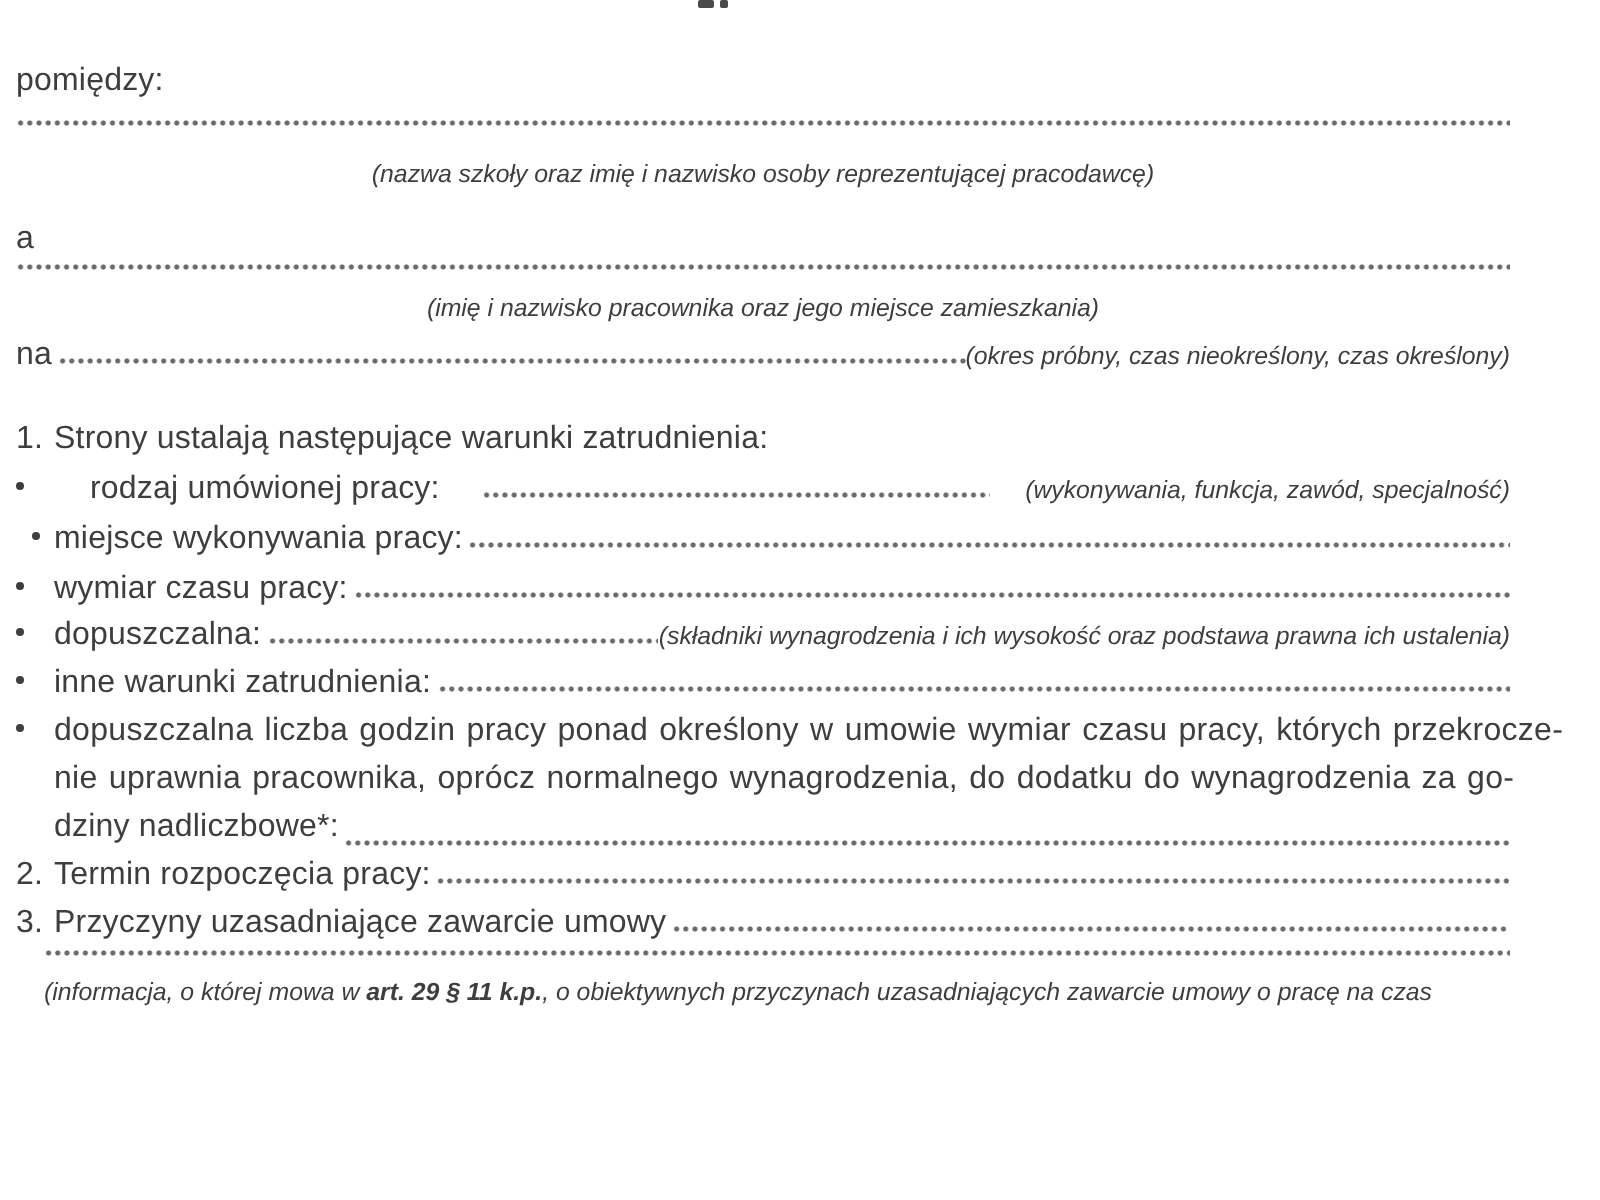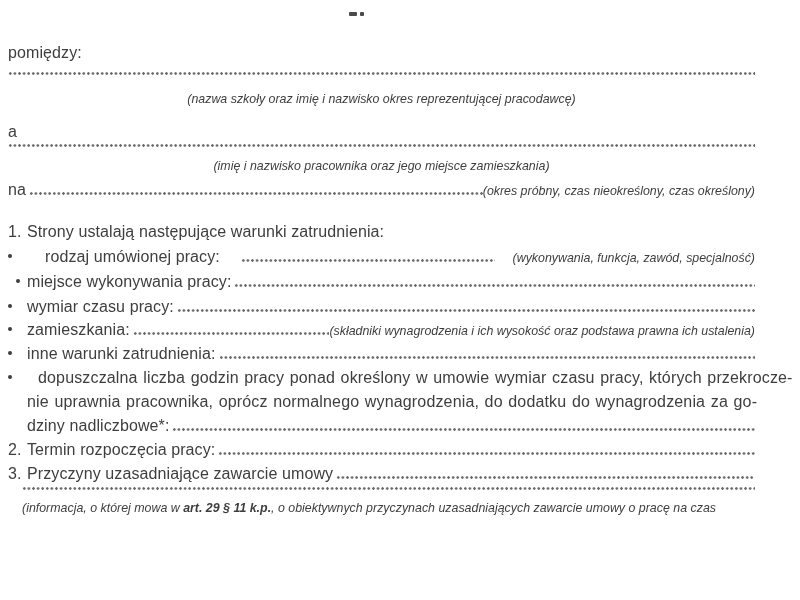--- a/index.html
+++ b/index.html
@@ -1,18 +1,18 @@
 <!DOCTYPE html>
 <html><head>
 <meta charset="utf-8">
 <style>
   html,body{margin:0;padding:0;background:#ffffff;}
   .page{
     position:relative;width:800px;height:533px;background:#ffffff;overflow:hidden;
-    font-family:"Liberation Sans","DejaVu Sans",sans-serif;color:#3e3e3e;margin-top:12px;
+    font-family:"Liberation Sans","DejaVu Sans",sans-serif;color:#3e3e3e;
   }
   .row{
     position:absolute;left:8px;right:45px;display:flex;align-items:baseline;
     white-space:nowrap;font-size:16px;line-height:19px;letter-spacing:.1px;
   }
   .num{flex:0 0 19px;}
   .bcol{flex:0 0 19px;}
   .dot{display:inline-block;width:4px;height:4px;border-radius:50%;background:#3e3e3e;position:relative;top:-4px;}
   .leader{
     flex:1 1 auto;height:12px;min-width:10px;margin-left:3px;
@@ -40,21 +40,21 @@
 <div class="page">
 
   <div class="frag" style="left:349px;width:8px;"></div>
   <div class="frag" style="left:360px;width:4px;"></div>
 
   <div class="row" style="top:31px;">
     <span>pomiędzy:</span>
   </div>
 
   <div class="dotline" style="top:59px;"></div>
-  <div class="capline" style="top:80px;">(nazwa szkoły oraz imię i nazwisko okres reprezentującej pracodawcę)</div>
+  <div class="capline" style="top:80px;">(nazwa szkoły oraz imię i nazwisko osoby reprezentującej pracodawcę)</div>
 
   <div class="row" style="top:110px;">
     <span>a</span>
   </div>
 
   <div class="dotline" style="top:131px;"></div>
   <div class="capline" style="top:147px;">(imię i nazwisko pracownika oraz jego miejsce zamieszkania)</div>
 
   <div class="row" style="top:168px;">
     <span>na</span>
@@ -81,40 +81,40 @@
   </div>
 
   <div class="row" style="top:285px;">
     <span class="bcol"><span class="dot"></span></span>
     <span>wymiar czasu pracy:</span>
     <span class="leader"></span>
   </div>
 
   <div class="row" style="top:308px;">
     <span class="bcol"><span class="dot"></span></span>
-    <span>zamieszkania:</span>
+    <span>dopuszczalna:</span>
     <span class="leader"></span>
     <span class="cap">(składniki wynagrodzenia i ich wysokość oraz podstawa prawna ich ustalenia)</span>
   </div>
 
   <div class="row" style="top:332px;justify-content:flex-end;">
     <span class="bcol"><span class="dot"></span></span>
     <span>inne warunki zatrudnienia:</span>
     <span class="leader"></span>
   </div>
 
-  <div class="row" style="top:356px;gap:11px;">
+  <div class="row" style="top:356px;">
     <span class="bcol"><span class="dot"></span></span>
     <span class="stretch">dopuszczalna liczba godzin pracy ponad określony w umowie wymiar czasu pracy, których przekrocze-</span>
   </div>
   <div class="row" style="top:380px;">
     <span class="bcol"></span>
     <span class="stretch">nie uprawnia pracownika, oprócz normalnego wynagrodzenia, do dodatku do wynagrodzenia za go-</span>
   </div>
-  <div class="row" style="top:404px;">
+  <div class="row" style="top:404px;align-items:flex-end;">
     <span class="bcol"></span>
     <span>dziny nadliczbowe*:</span>
     <span class="leader"></span>
   </div>
 
   <div class="row" style="top:428px;">
     <span class="num">2.</span>
     <span>Termin rozpoczęcia pracy:</span>
     <span class="leader"></span>
   </div>

